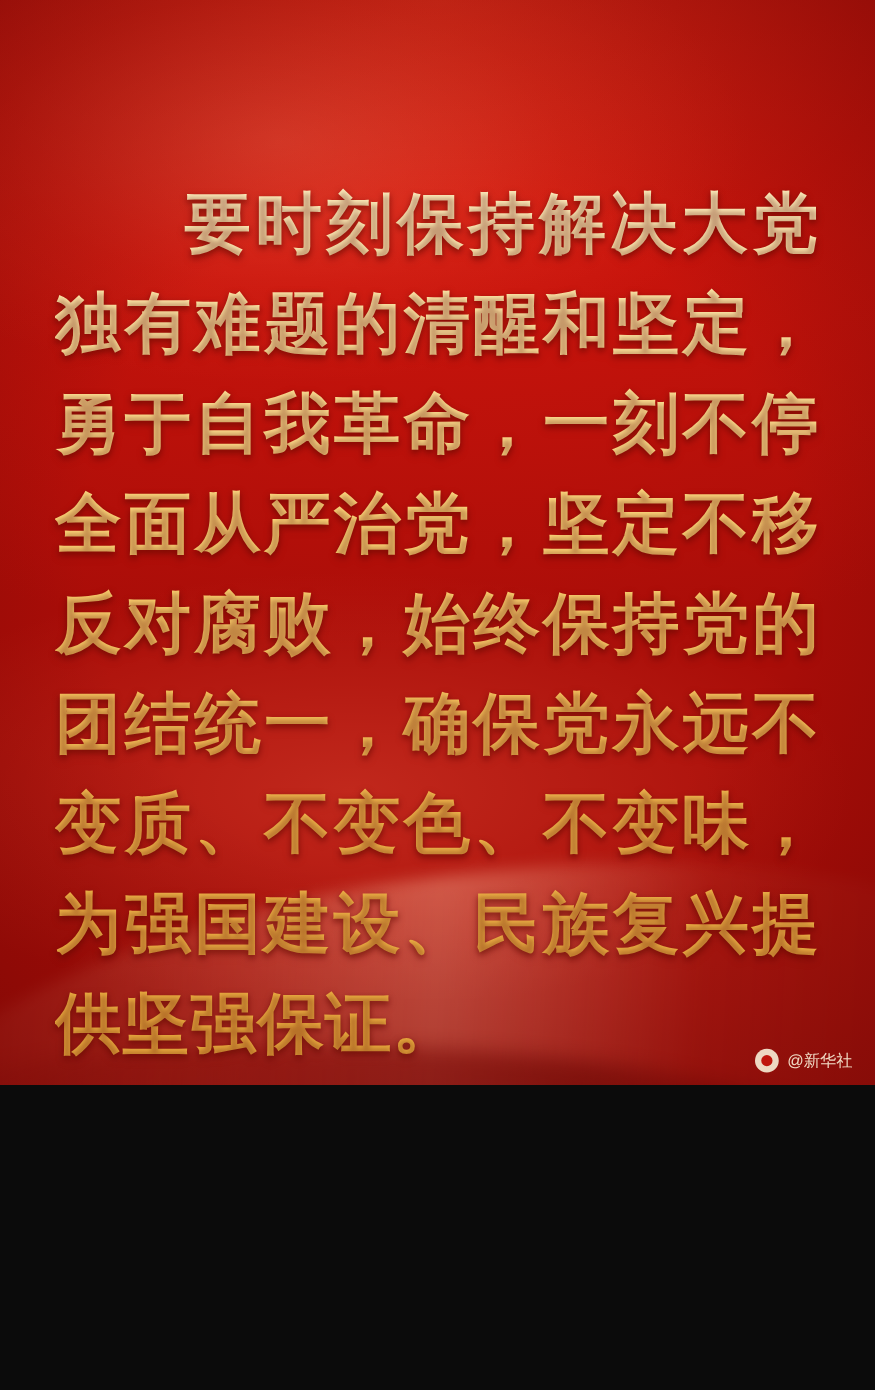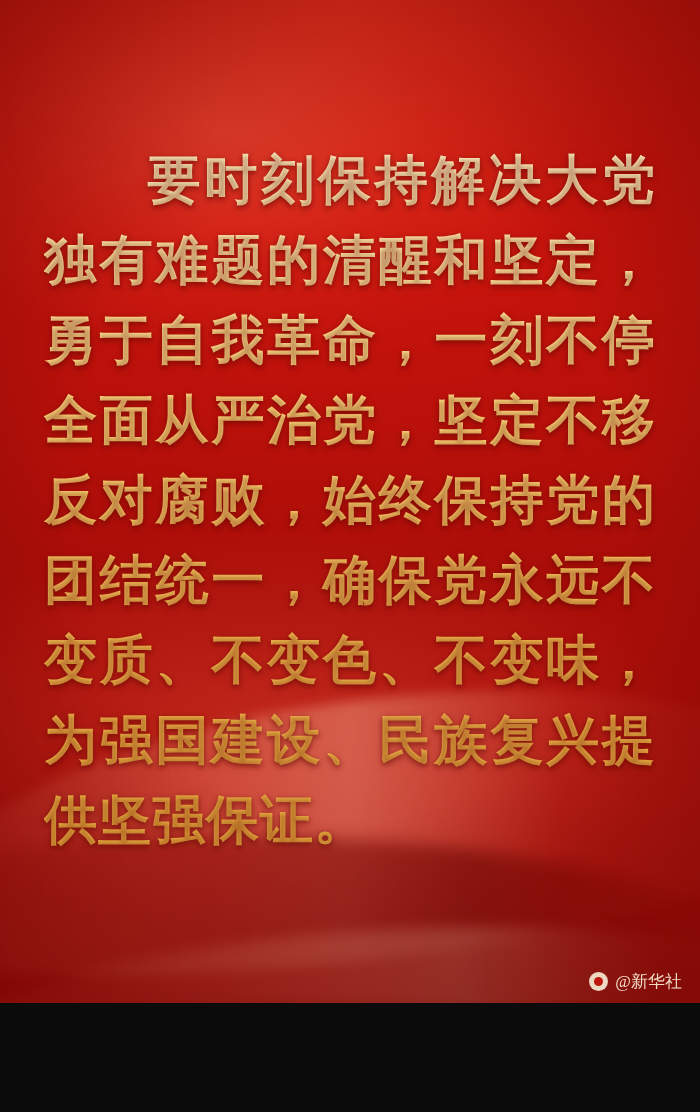--- a/index.html
+++ b/index.html
@@ -3,21 +3,21 @@
 <meta charset="utf-8">
 <style>
   html, body {
     margin: 0;
     padding: 0;
     background: #0b0b0b;
   }
   .poster {
     position: relative;
     width: 700px;
-    height: 1003px;
+    height: 868px;
     overflow: hidden;
     font-family: "Liberation Serif", "DejaVu Serif", serif;
     background:
       radial-gradient(ellipse 120% 60% at 50% 0%, #e02a18 0%, #c8140c 45%, #a90d08 100%),
       linear-gradient(180deg, #d4180f 0%, #b81009 55%, #8e0a05 100%);
   }
 
   
   .bg-sheen-a {
     position: absolute;
@@ -144,22 +144,22 @@
 
   
   .footer-credit {
     position: absolute;
     right: 18px;
     bottom: 10px;
     display: flex;
     align-items: center;
     gap: 7px;
     color: #f6e6cf;
-    font-family: Liberation Serif, serif;
-    font-size: 17px;
+    font-family: Liberation Sans, sans-serif;
+    font-size: 13px;
     opacity: 0.95;
   }
   .weibo-eye {
     width: 19px;
     height: 19px;
     border-radius: 50%;
     background: #f3e3cc;
     display: inline-block;
     position: relative;
   }

